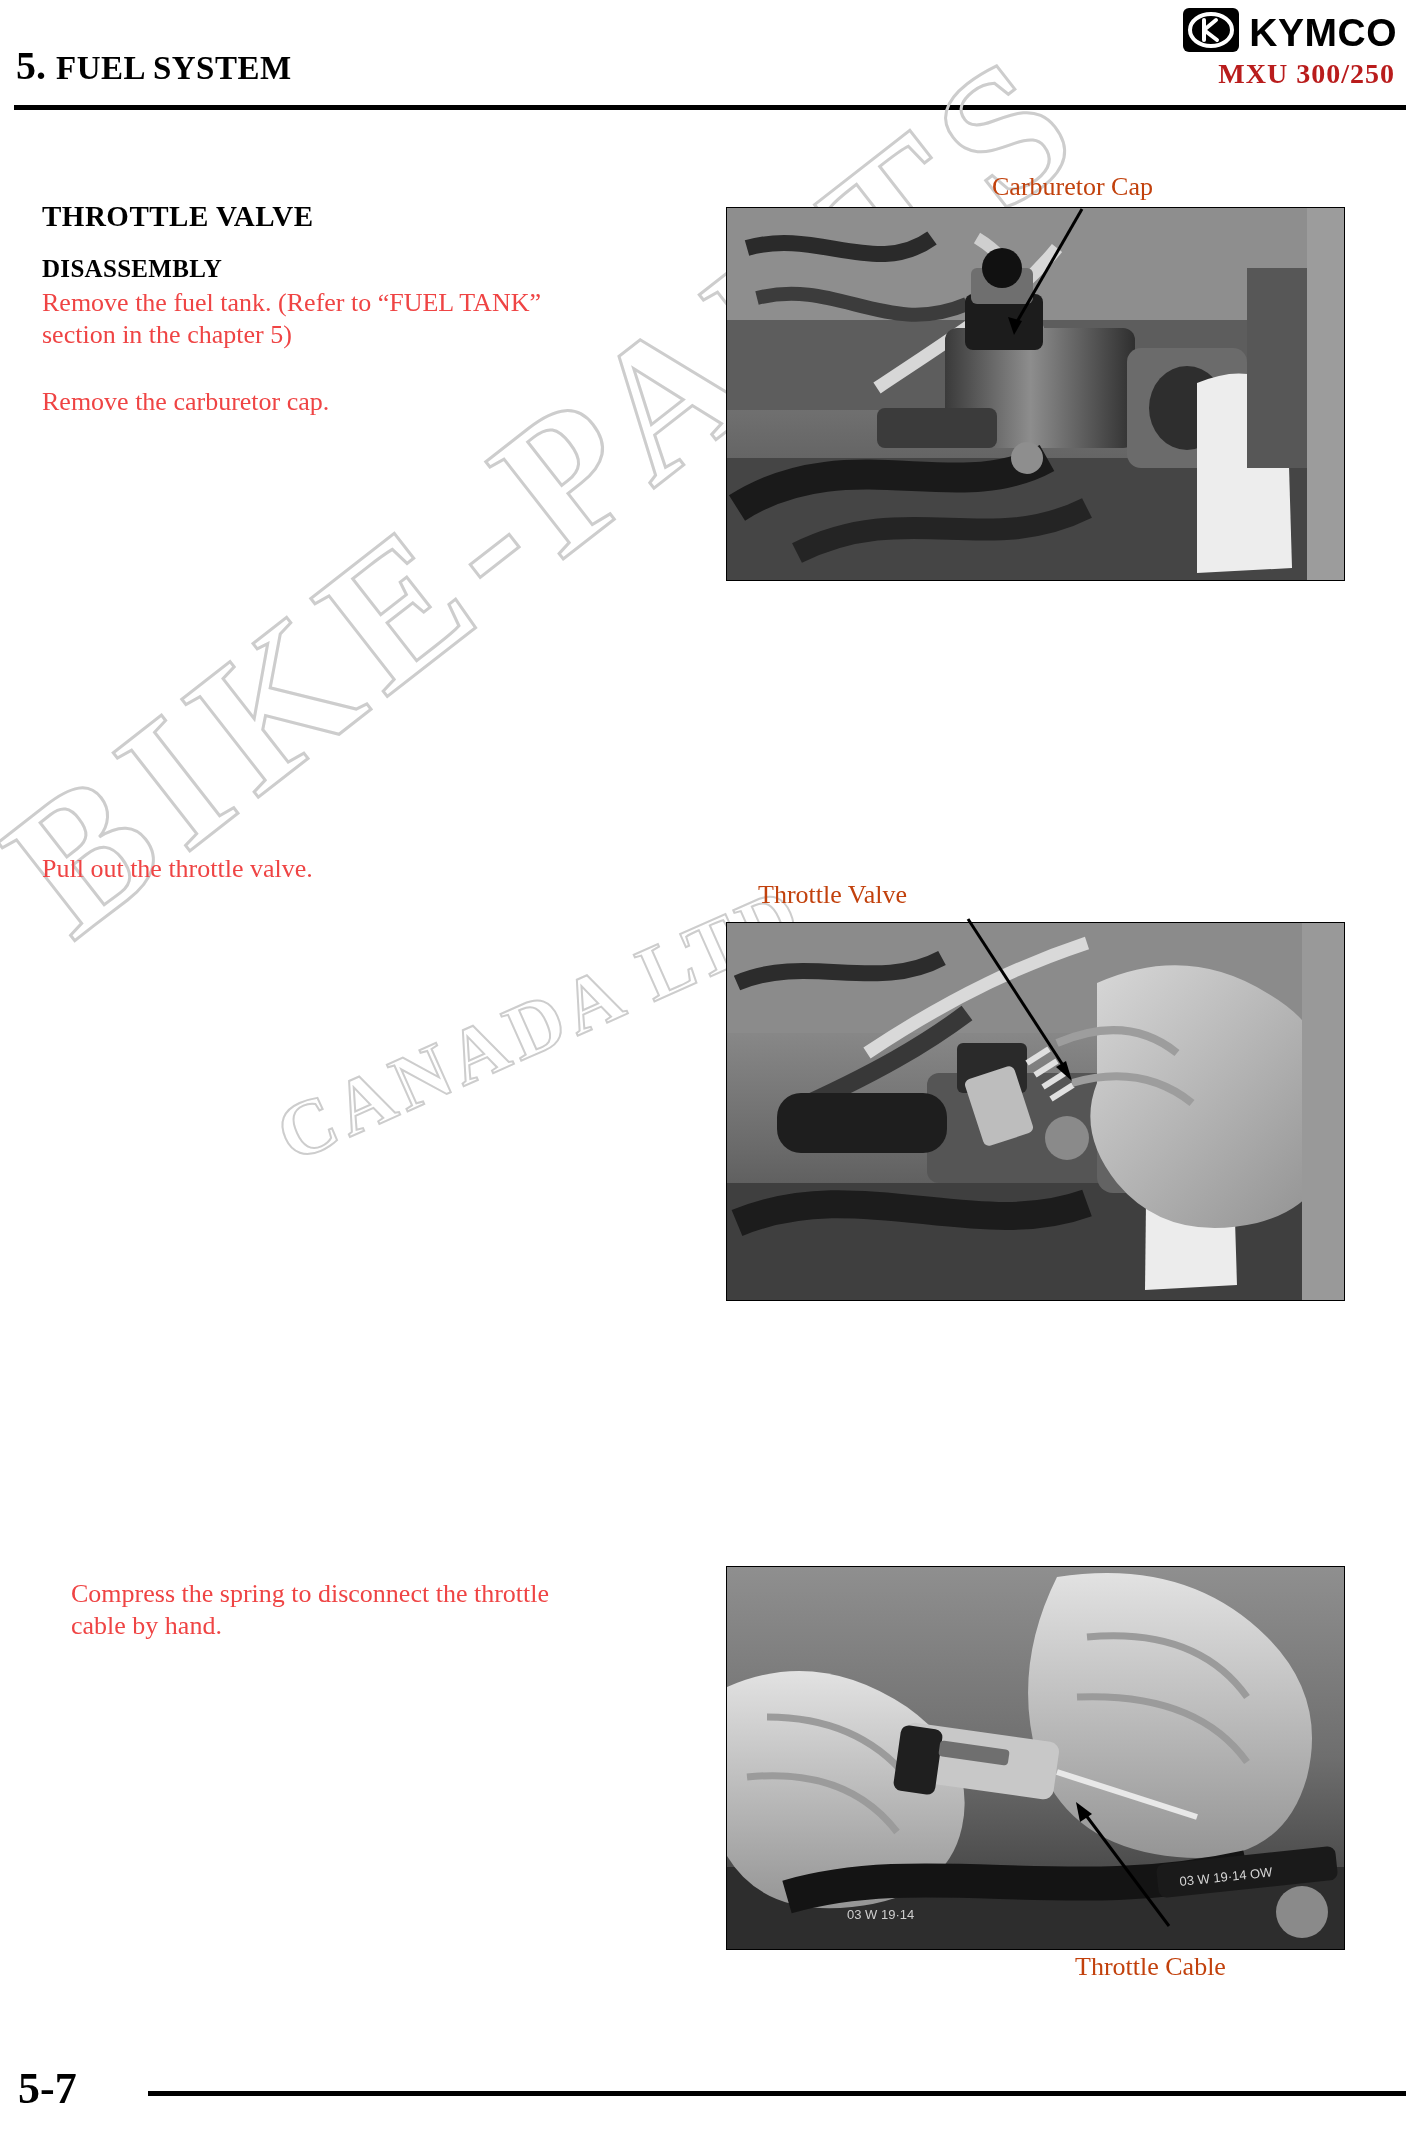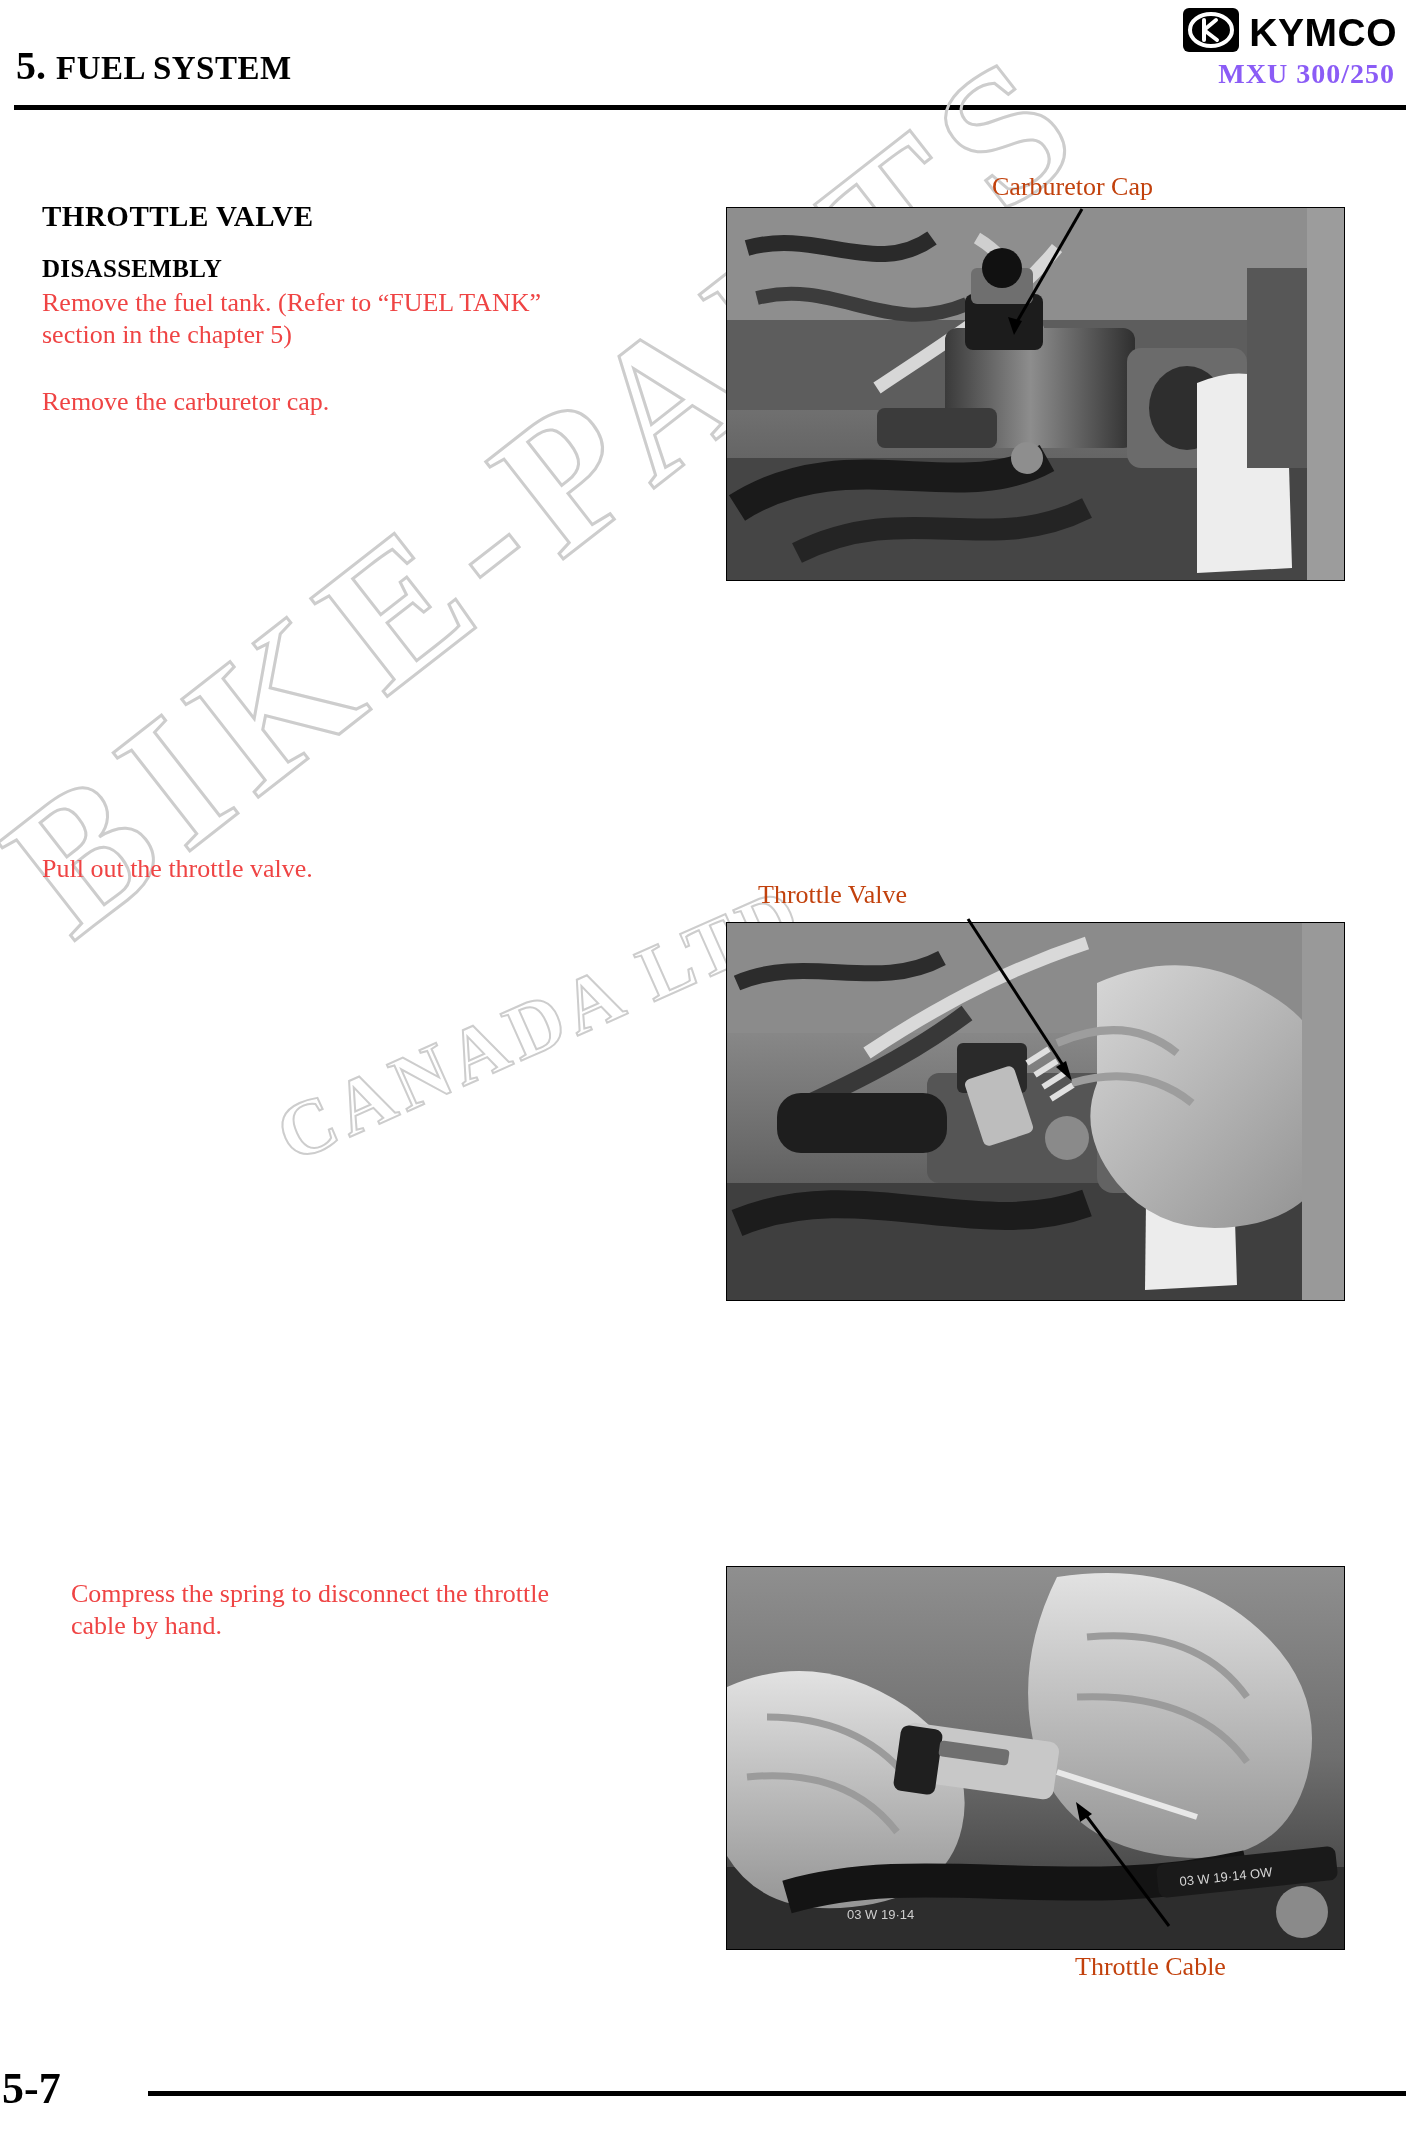--- a/index.html
+++ b/index.html
@@ -51,21 +51,21 @@
     line-height: 1;
   }
   .model {
     position: absolute;
     right: 24px;
     top: 58px;
     font-family: "Liberation Serif", serif;
     font-weight: bold;
     font-size: 28px;
     letter-spacing: 1px;
-    color: #8b5cf6;
+    color: #b91c1c;
   }
   .chapter {
     position: absolute;
     left: 16px;
     top: 46px;
     display: flex;
     align-items: baseline;
     gap: 10px;
     font-family: "Liberation Serif", serif;
     font-weight: bold;
@@ -154,21 +154,21 @@
     font-family: "Liberation Serif", serif;
     font-size: 26px;
     color: #c2410c;
     z-index: 12;
   }
   .leader { position: absolute; z-index: 12; }
 
   
   .footer-num {
     position: absolute;
-    left: 2px;
+    left: 18px;
     bottom: 26px;
     font-family: "Liberation Serif", serif;
     font-weight: bold;
     font-size: 44px;
     color: #000;
   }
   .footer-rule {
     position: absolute;
     left: 148px;
     bottom: 44px;

